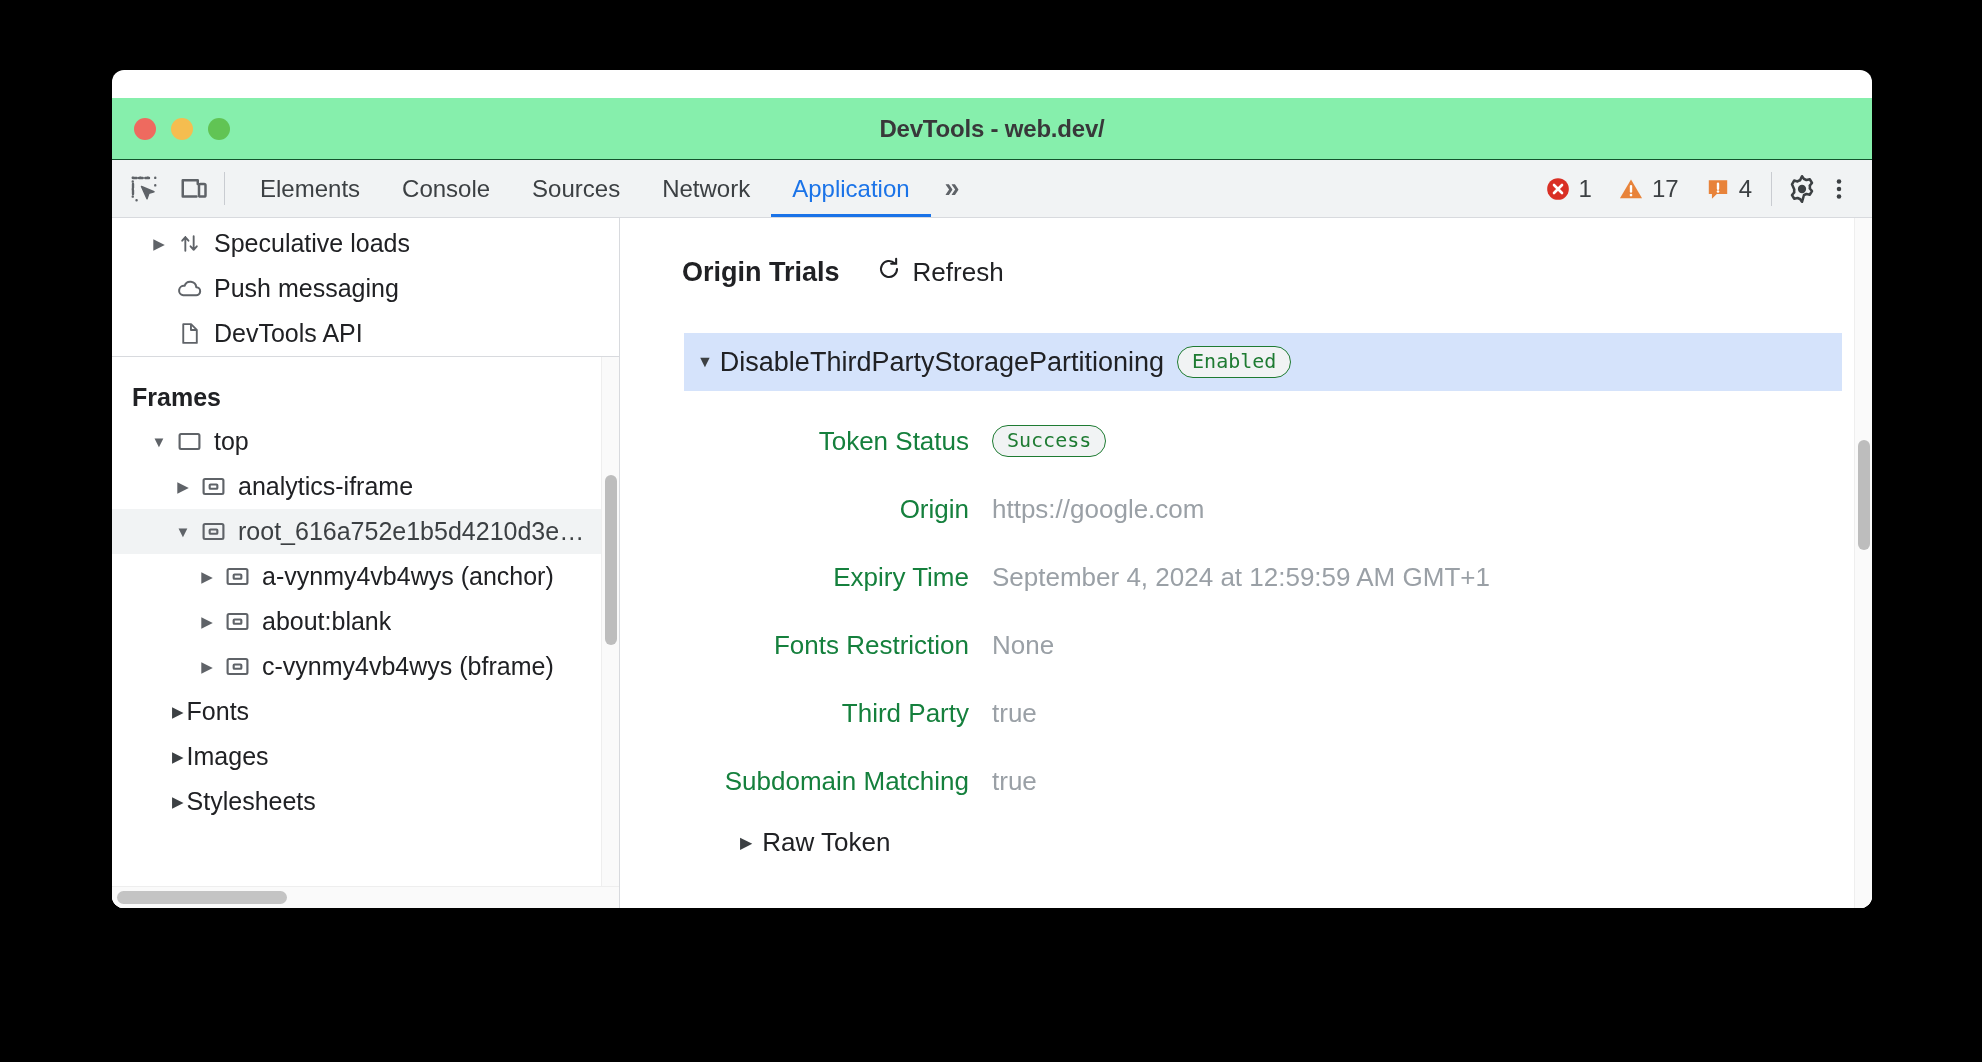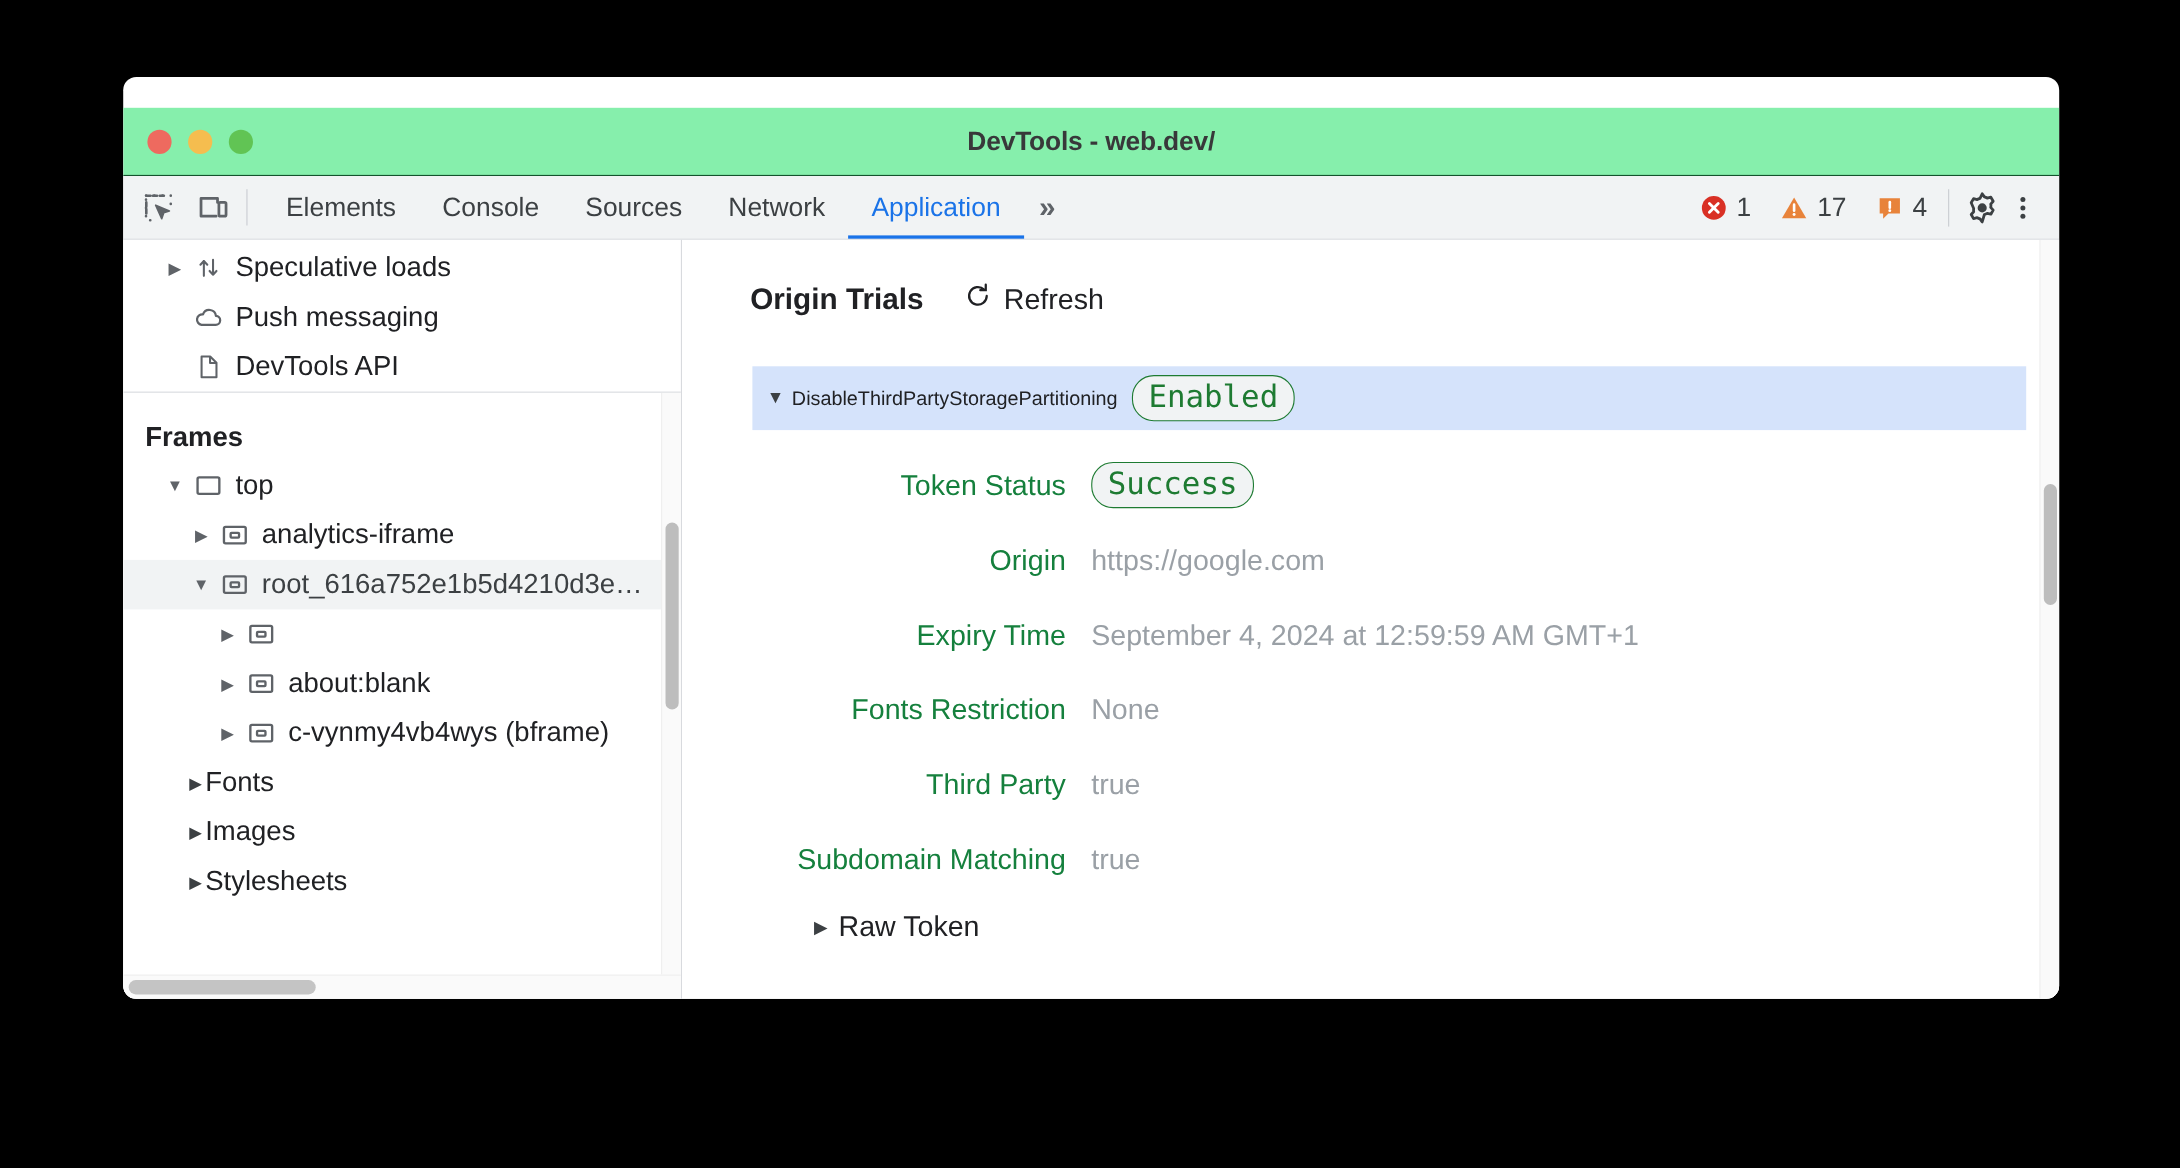--- a/index.html
+++ b/index.html
@@ -264,33 +264,33 @@
     margin-left: 2px;
     margin-right: 30px;
     padding-left: 13px;
   }
   #trial-row .twisty {
     color: #3c4043;
     font-size: 16px;
     margin-right: 7px;
   }
   #trial-name {
-    font-size: 18px;
+    font-size: 27px;
     color: #202124;
   }
   .badge {
     display: inline-flex;
     align-items: center;
     justify-content: center;
     border: 1.5px solid #1e7b32;
     border-radius: 20px;
     background: #f1f3f4;
     color: #1e7b32;
     font-family: "DejaVu Sans Mono", "Liberation Mono", monospace;
-    font-size: 28px;
+    font-size: 20px;
     padding: 3px 14px 4px;
     margin-left: 13px;
     line-height: 1.15;
   }
   .detail-row {
     display: flex;
     align-items: center;
     height: 68px;
   }
   .detail-label {
@@ -478,20 +478,21 @@
         </div>
 
         <div class="tree-row indent-3">
           <span class="twisty">▶</span>
           <span class="tico">
             <svg width="27" height="27" viewBox="0 0 24 24" fill="none" stroke="#5f6368" stroke-width="1.9">
               <rect x="3.2" y="5.3" width="17.6" height="13.4" rx="1.3"></rect>
               <rect x="8.6" y="10.2" width="6.8" height="3.8" rx="0.7"></rect>
             </svg>
           </span>
+          <span class="tlabel">a-vynmy4vb4wys (anchor)</span>
         </div>
 
         <div class="tree-row indent-3">
           <span class="twisty">▶</span>
           <span class="tico">
             <svg width="27" height="27" viewBox="0 0 24 24" fill="none" stroke="#5f6368" stroke-width="1.9">
               <rect x="3.2" y="5.3" width="17.6" height="13.4" rx="1.3"></rect>
               <rect x="8.6" y="10.2" width="6.8" height="3.8" rx="0.7"></rect>
             </svg>
           </span>

